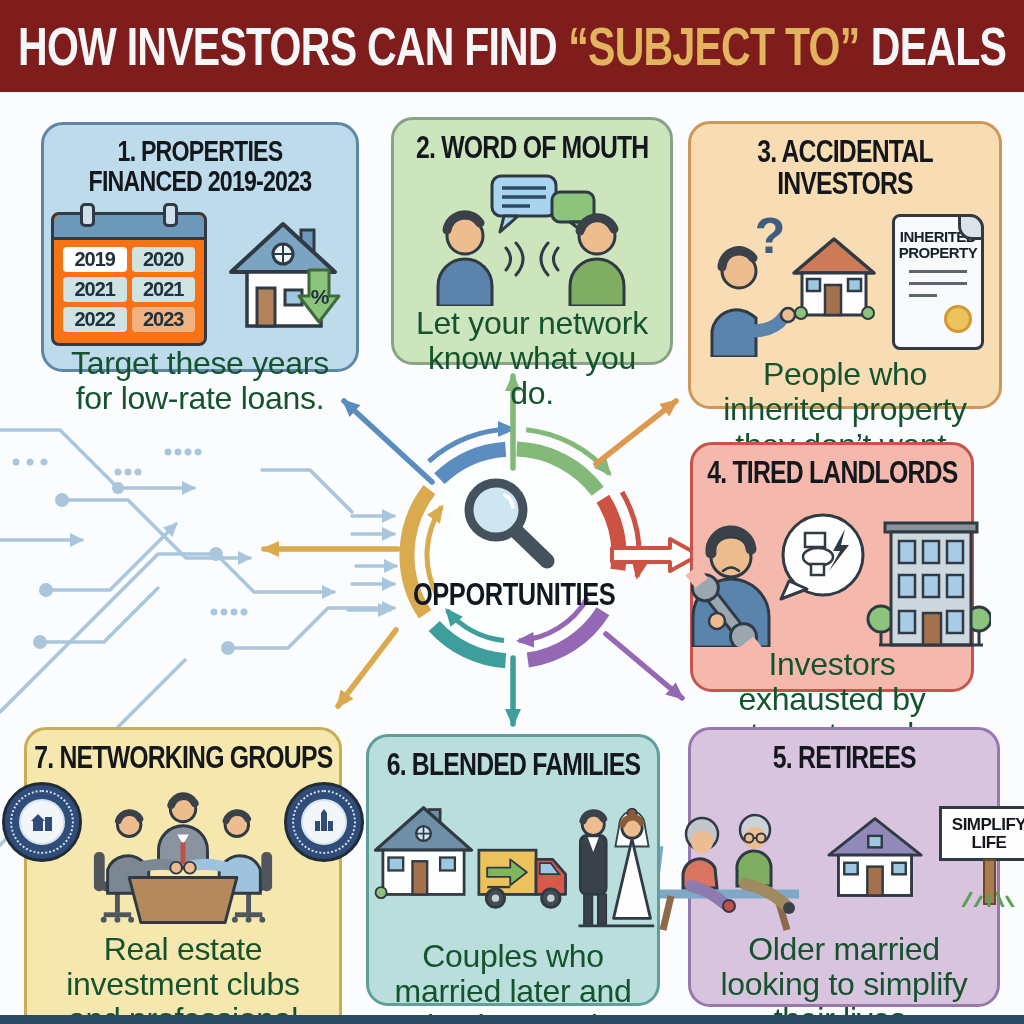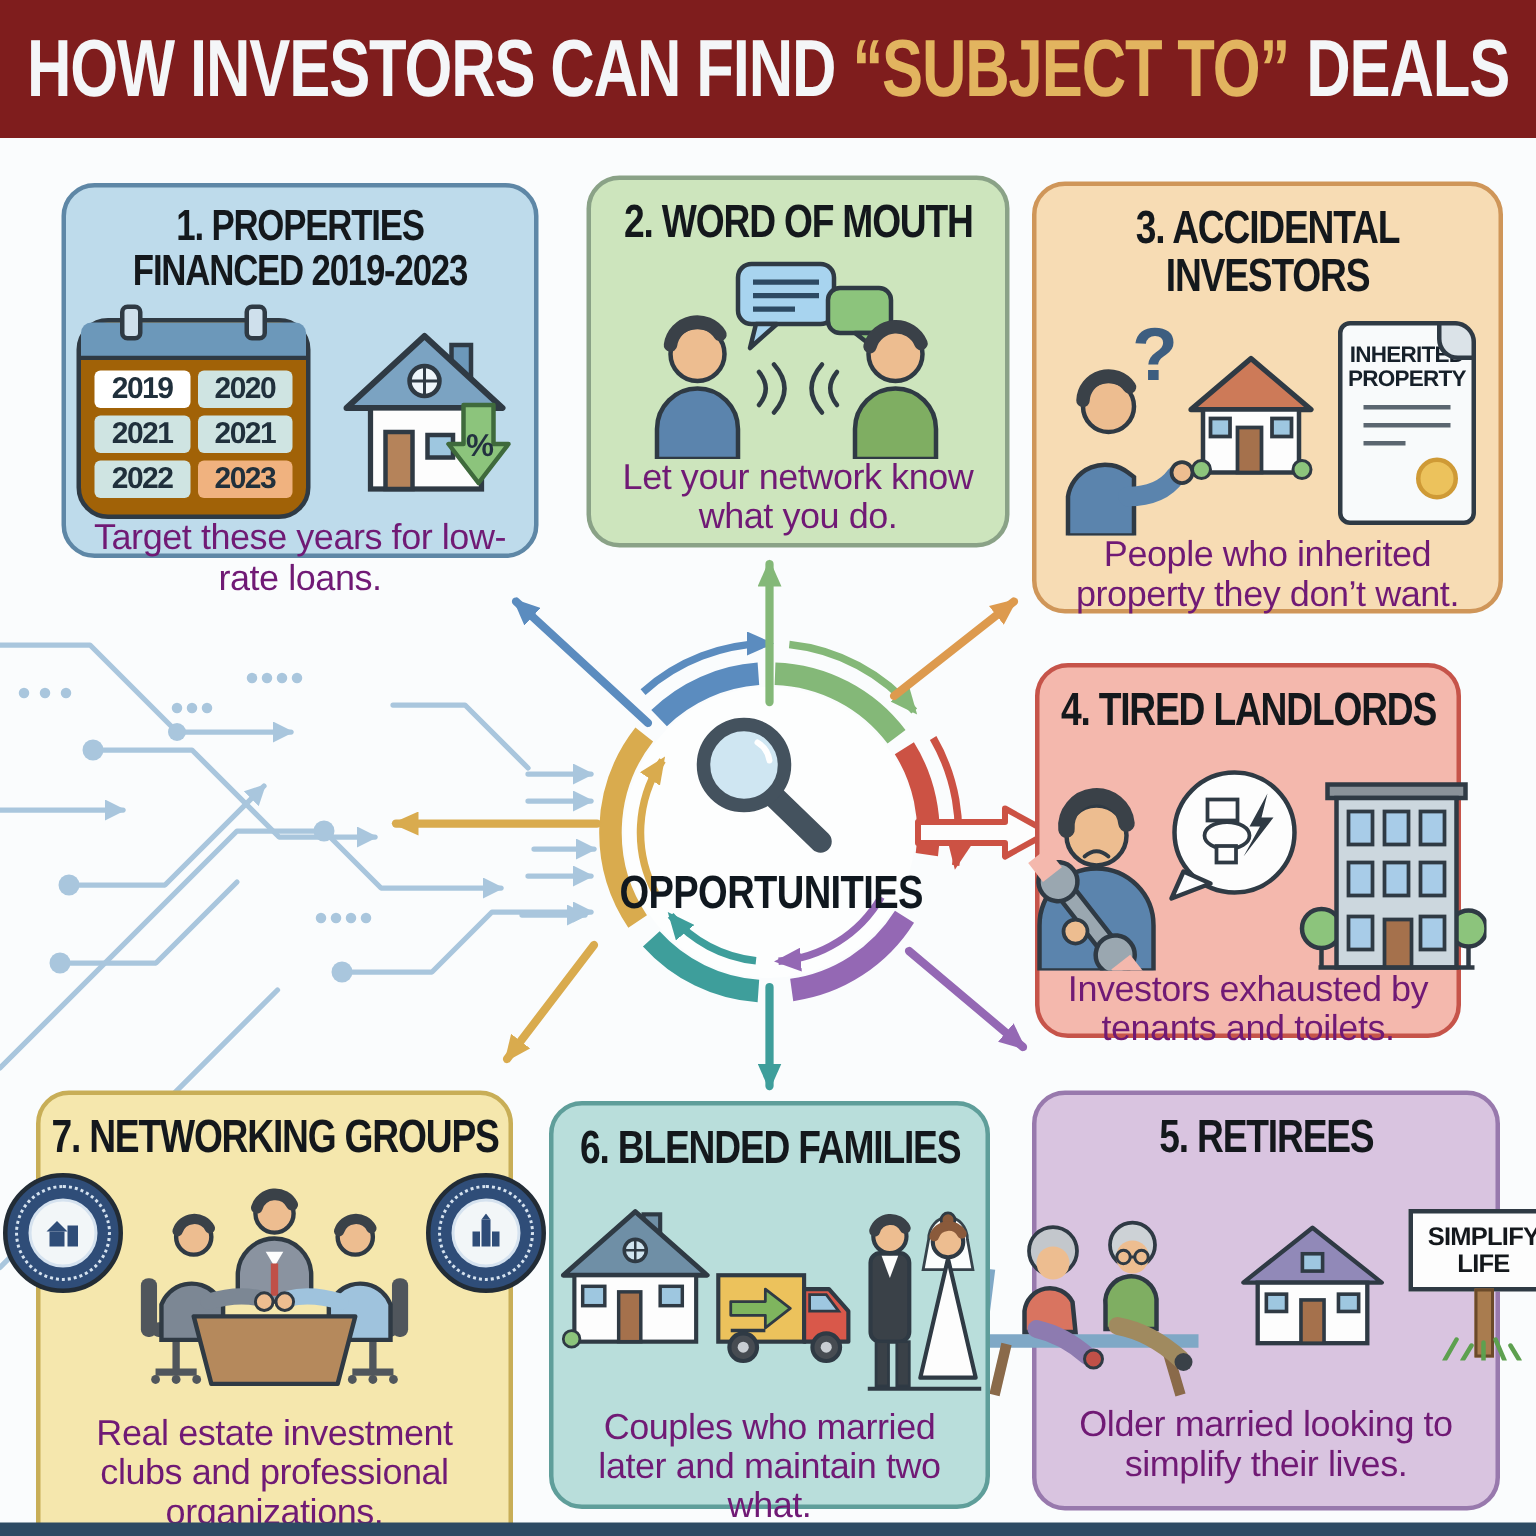--- a/index.html
+++ b/index.html
@@ -26,26 +26,26 @@
   .c4{left:690px;top:442px;width:284px;height:250px;background:#f4b8ad;border-color:#c6544a;}
   .c5{left:688px;top:727px;width:312px;height:280px;background:#d9c4e0;border-color:#9879ad;}
   .c6{left:366px;top:734px;width:294px;height:272px;background:#b9dedb;border-color:#5f9e9a;}
   .c7{left:24px;top:727px;width:318px;height:312px;background:#f5e7ad;border-color:#c8ae57;}
   .ttl{font-weight:800;color:#14181c;text-align:center;letter-spacing:-1px;line-height:1.02;
        transform:scaleX(.8);white-space:nowrap;margin-top:2px;}
   .ttl.wrap{white-space:normal;}
   .c1 .ttl{font-size:29px;}
   .c2 .ttl,.c4 .ttl,.c5 .ttl,.c6 .ttl,.c7 .ttl{font-size:31px;}
   .c3 .ttl{font-size:31px;}
-  .cap{margin-top:auto;margin-bottom:4px;text-align:center;font-size:24px;color:#701a75;
+  .cap{margin-top:auto;margin-bottom:4px;text-align:center;font-size:32px;color:#14532d;
        letter-spacing:-.3px;line-height:1.1;}
   .icons{display:flex;align-items:center;justify-content:center;gap:14px;margin-top:8px;}
   
-  .cal{position:relative;width:150px;height:128px;background:#a16207;border:3px solid #2f3a44;
-       border-radius:21px;margin-top:8px;}
+  .cal{position:relative;width:150px;height:128px;background:#f97316;border:3px solid #2f3a44;
+       border-radius:8px;margin-top:8px;}
   .cal .ring{position:absolute;top:-12px;width:9px;height:18px;background:#cfe0ec;
              border:3px solid #2f3a44;border-radius:5px;}
   .cal .r1{left:26px;} .cal .r2{right:26px;}
   .cal-top{height:22px;background:#6c98ba;border-bottom:3px solid #2f3a44;border-radius:7px 7px 0 0;}
   .cal-grid{display:grid;grid-template-columns:1fr 1fr;gap:5px;padding:7px 9px 0;}
   .yc{height:25px;display:flex;align-items:center;justify-content:center;border-radius:4px;
       font-weight:700;font-size:20px;letter-spacing:-1px;color:#20303c;}
   .yc0{background:#ffffff;} .yc1,.yc2,.yc3,.yc4{background:#cfe4e2;} .yc5{background:#f0b27f;}
   
   .scroll{position:relative;width:92px;height:136px;background:#f8fafb;border:3px solid #2f3a44;

